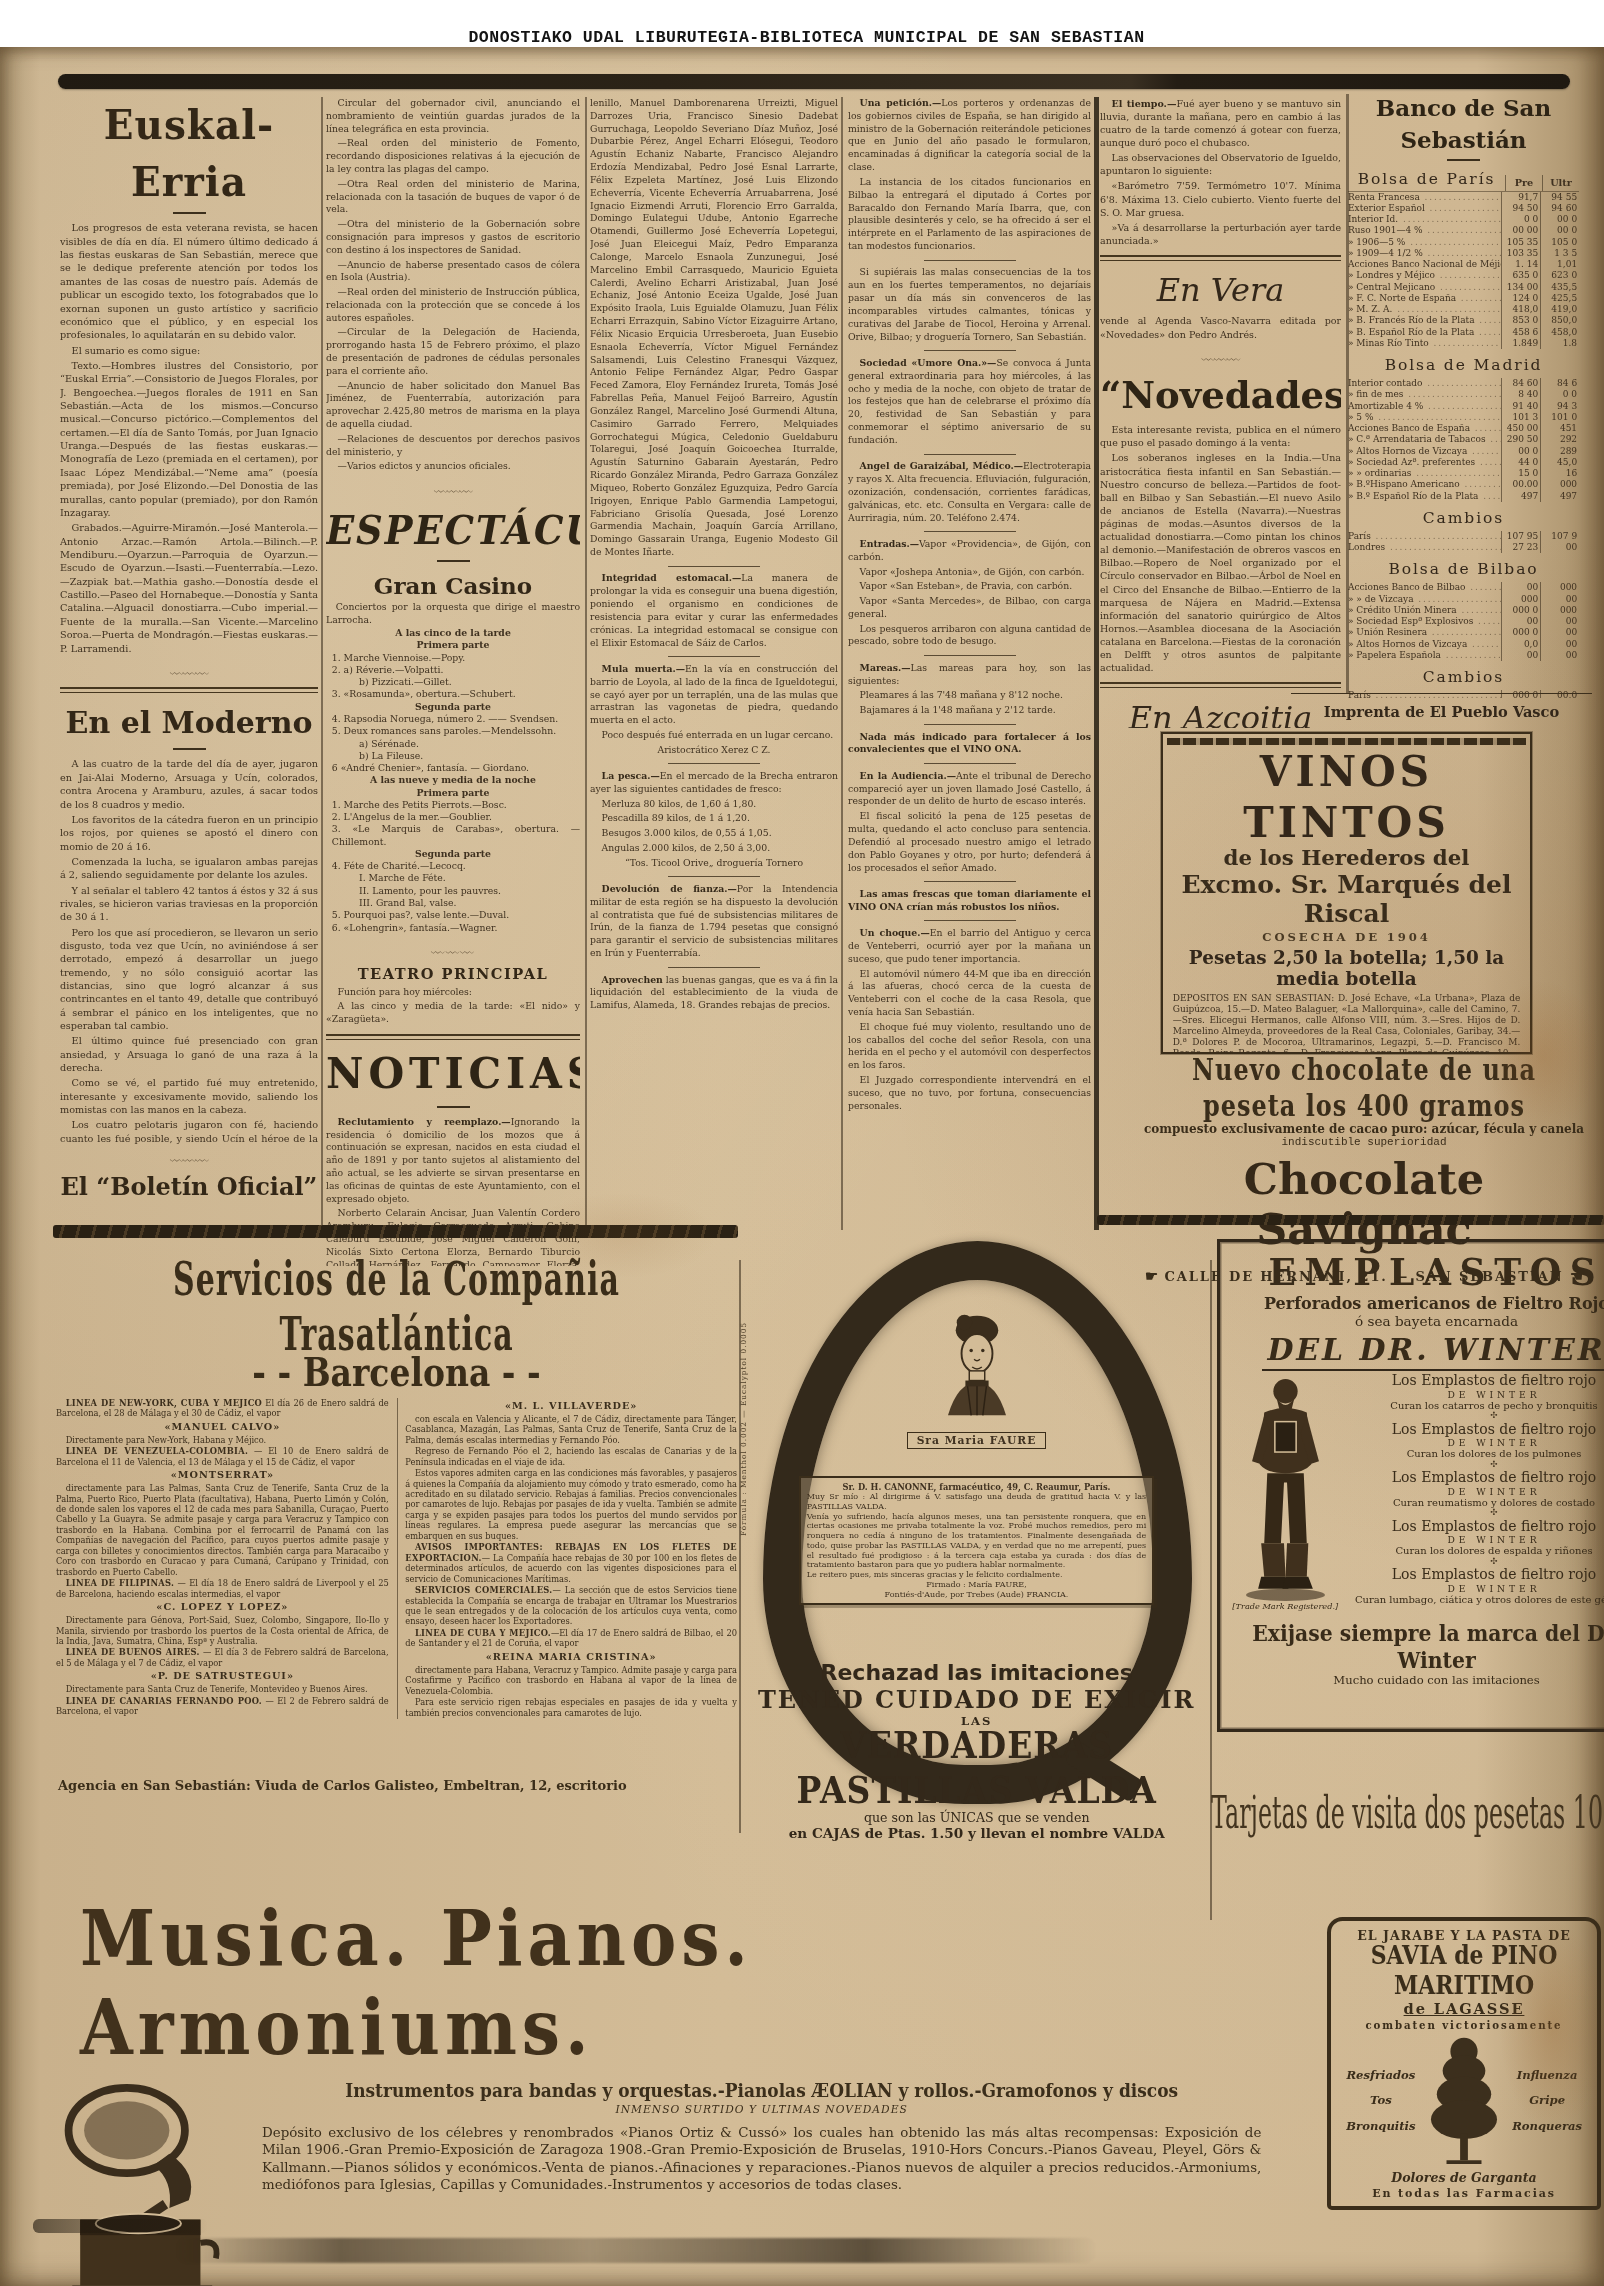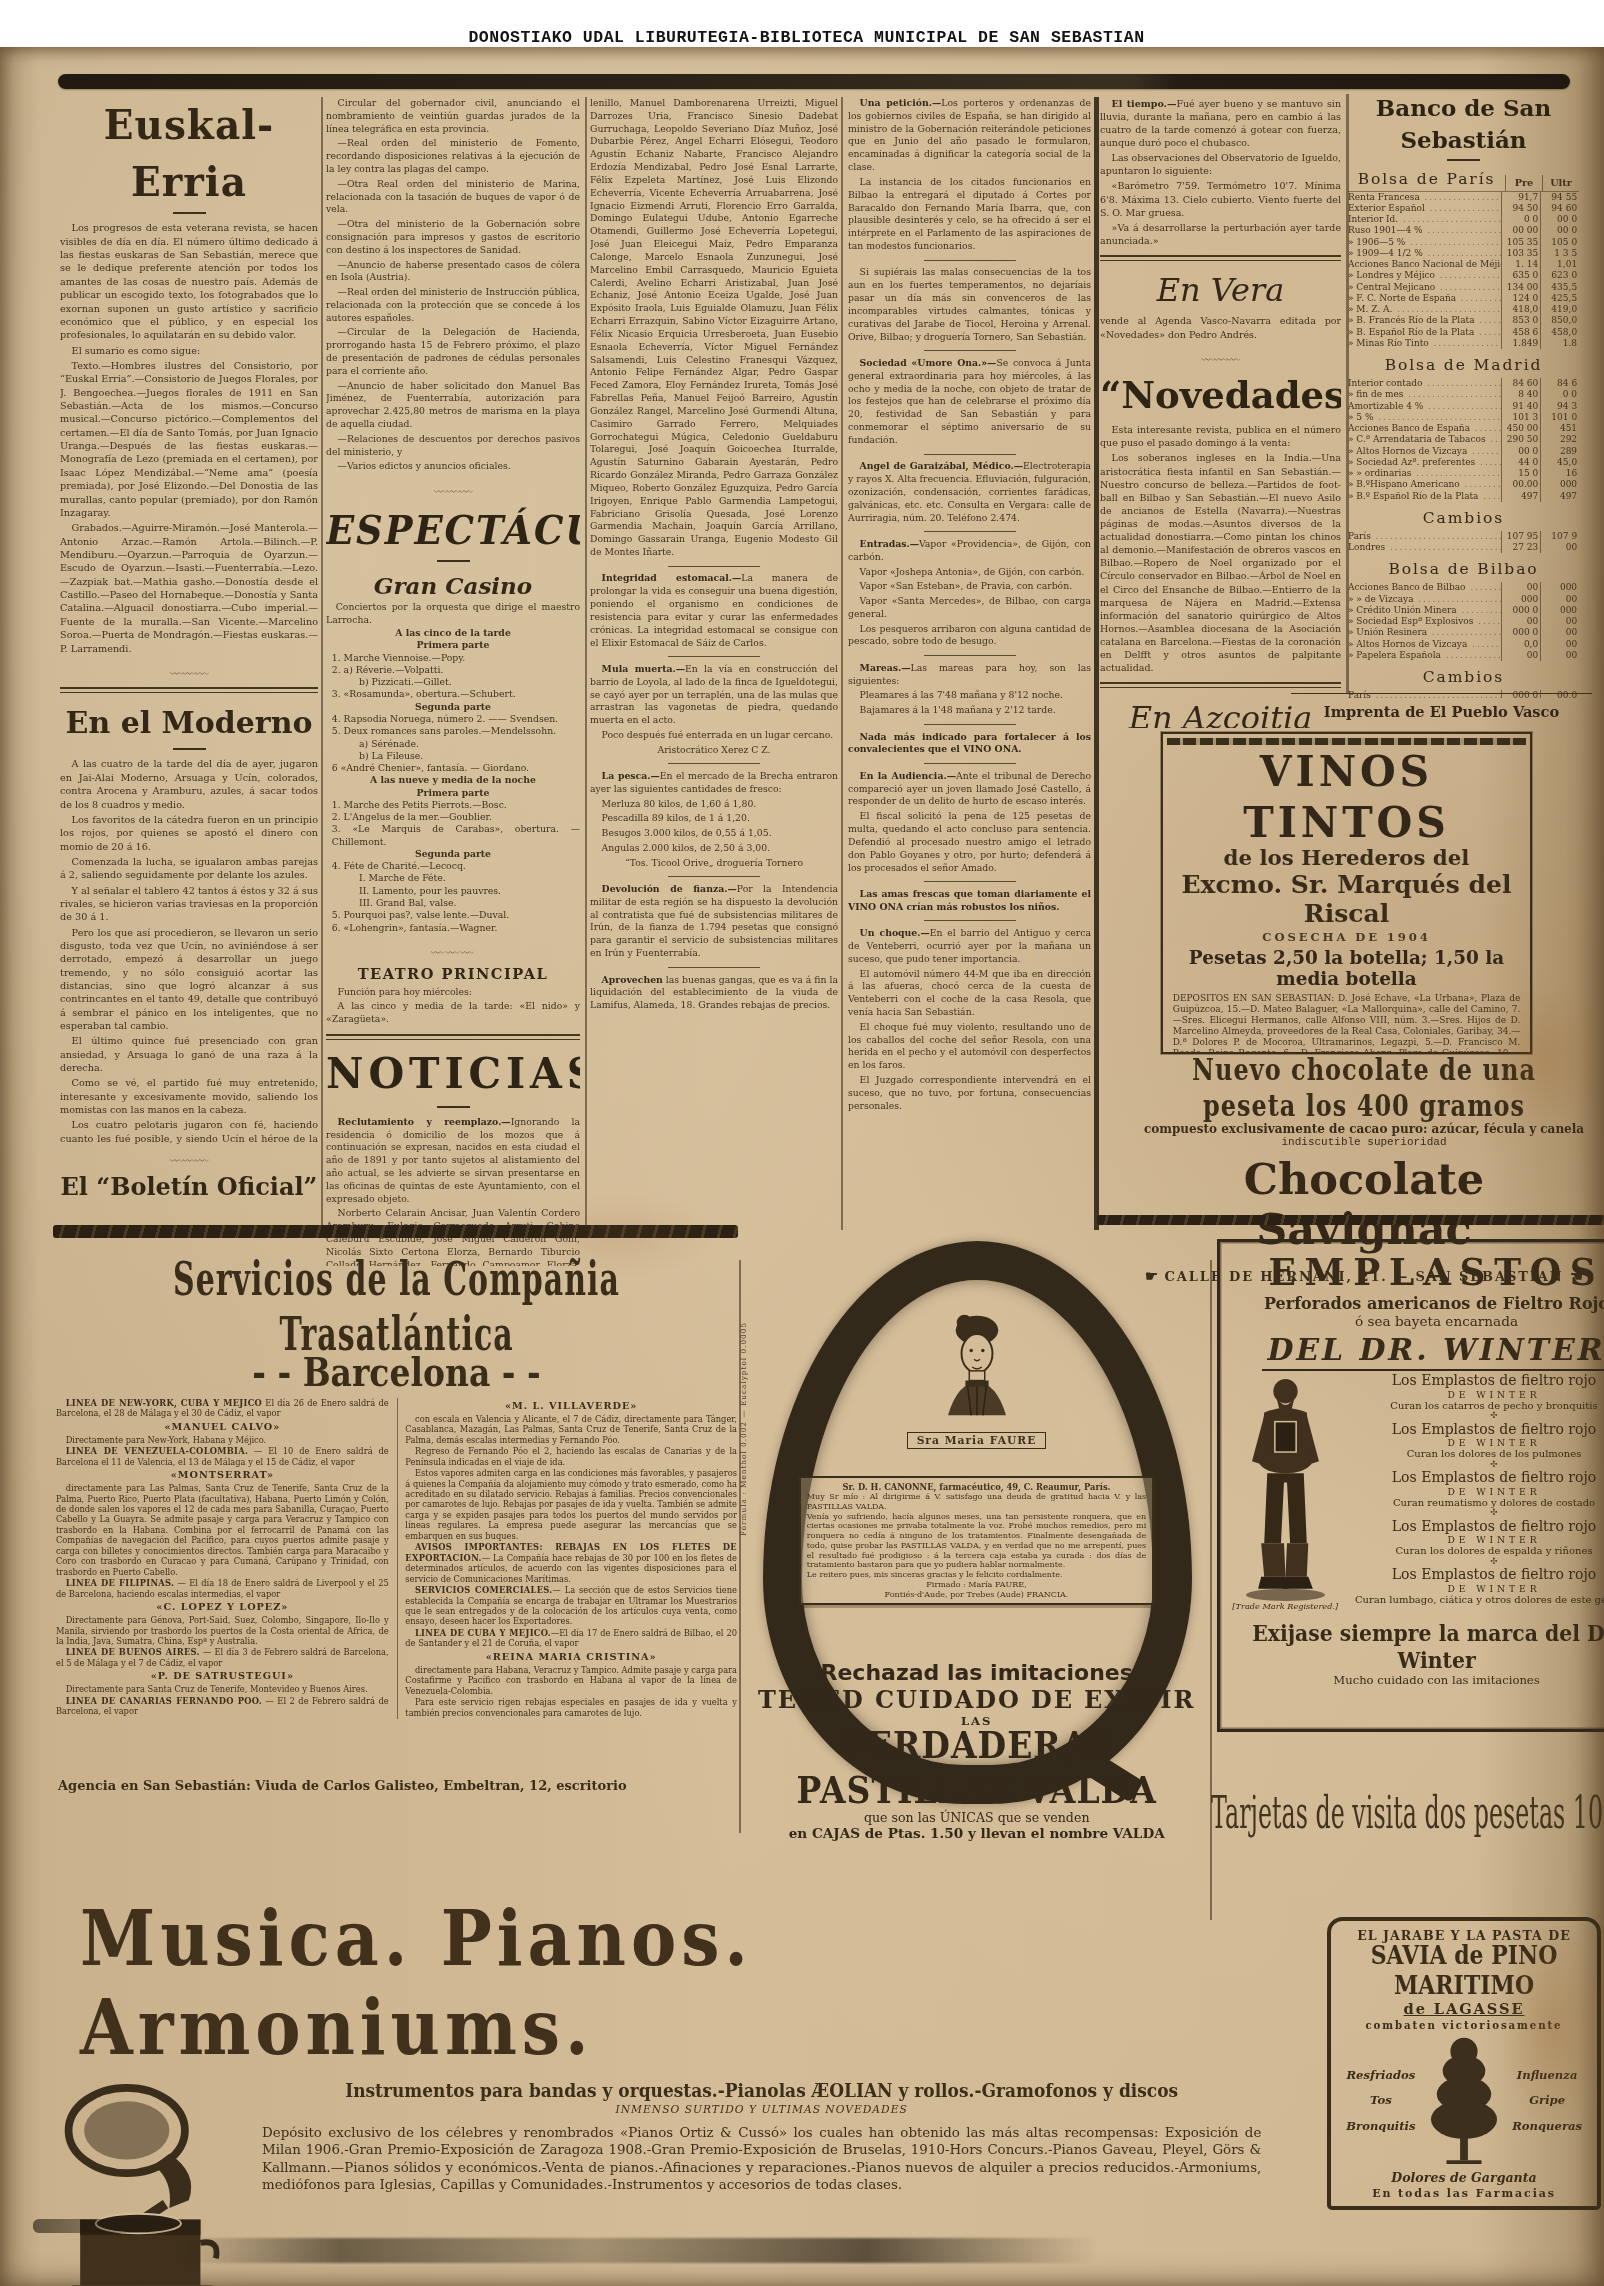--- a/index.html
+++ b/index.html
@@ -42,21 +42,21 @@
   .squiggle{text-align:center;color:#4a3a24;font-size:14.6px;letter-spacing:-1.9px;margin:3.9px 0;}
   .squiggle::before{content:"﹏﹏﹏";}
   .dash{width:33px;border-top:2.4px solid #3c2f1c;margin:3.9px auto 7.8px;}
   .dblrule{border-top:2.4px solid #45361f;border-bottom:1px solid #45361f;height:2.9px;margin:7.8px 0 3.9px;}
   .h-euskal{margin:0;font-size:39px;font-weight:bold;text-align:center;letter-spacing:1px;
         color:#332717;transform:scaleY(1.05);}
   .h-moderno{margin:9.7px 0 0;font-size:30px;font-weight:bold;text-align:center;color:#332717;}
   .h-boletin{margin:0;font-size:24px;font-weight:bold;text-align:center;color:#332717;}
   .h-espect{margin:7.8px 0 1.9px;font-size:37px;font-weight:bold;font-style:italic;text-align:center;
         letter-spacing:1.9px;color:#2e2415;transform:scaleY(1.08);}
-  .h-casino{margin:1.9px 0 0;font-size:23px;font-weight:bold;text-align:center;color:#332717;font-style:italic;}
+  .h-casino{margin:1.9px 0 0;font-size:23px;font-weight:bold;text-align:center;color:#332717;}
   .h-teatro{margin:5.8px 0 1.9px;font-size:14.6px;font-weight:bold;text-align:center;letter-spacing:1.5px;color:#332717;}
   .h-noticias{margin:5.8px 0 0;font-size:41px;font-weight:bold;text-align:center;letter-spacing:4.9px;
         color:#2e2415;transform:scaleY(1.05);}
   .h-envera{margin:7.8px 0 1.9px;font-size:32px;font-style:italic;text-align:center;font-weight:500;color:#33271a;}
   .h-noved{margin:5.8px 0 1.9px;font-size:37px;font-weight:bold;text-align:center;color:#2e2415;}
   .h-banco{margin:0;font-size:23px;font-weight:bold;text-align:center;color:#2e2415;}
   .program{line-height:1.32;}
   .program p{margin:0;text-indent:0;}
   .program .ph{text-align:center;font-weight:bold;}
   .program .ph2{text-align:center;font-weight:bold;}

